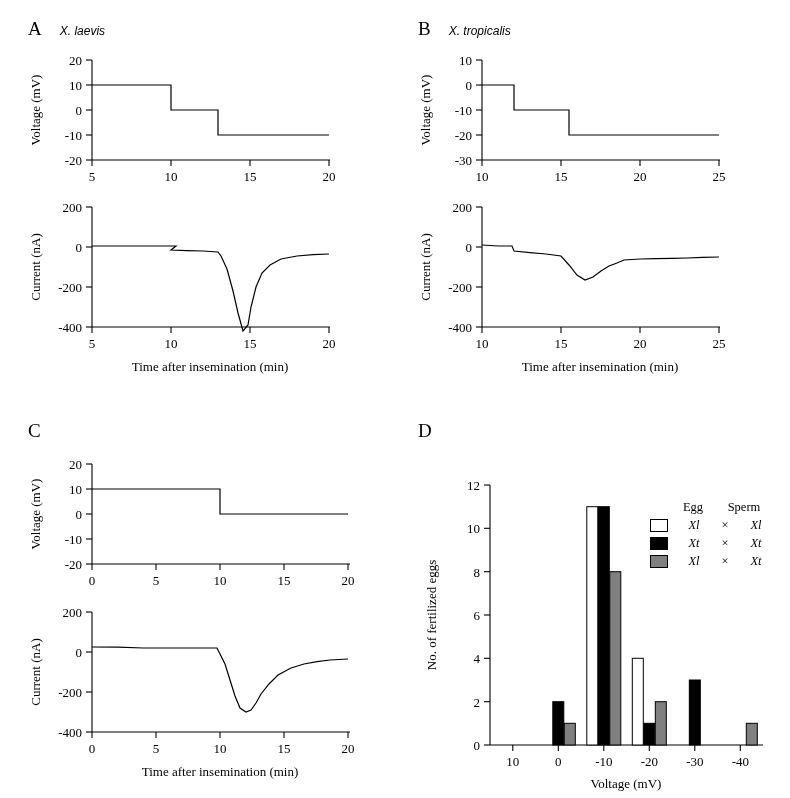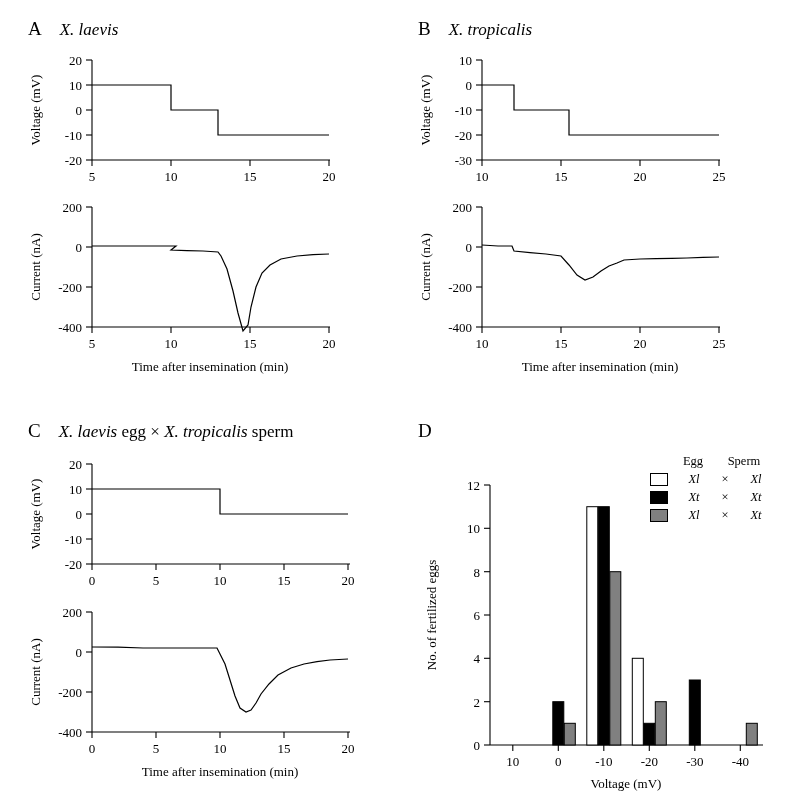--- a/index.html
+++ b/index.html
@@ -1,19 +1,19 @@
 <!DOCTYPE html>
 <html><head>
 <meta charset="utf-8">
 <style>
   html,body{margin:0;padding:0;background:#ffffff;}
   body{width:790px;height:798px;position:relative;font-family:"Liberation Serif",serif;color:#000;}
   .panel{position:absolute;}
   .panel-letter{font-size:19px;font-family:"Liberation Serif",serif;}
-  .panel-title{font-size:17px;font-family:Liberation Serif, serif;}
+  .panel-title{font-size:12px;font-family:Liberation Sans, sans-serif;}
   .it{font-style:italic;}
   svg{display:block;}
   text{font-family:"Liberation Serif",serif;}
   .axlabel{font-size:13px;}
   .ticklabel{font-size:13px;}
   .legend-txt{font-size:12.5px;}
 </style>
 </head>
 <body>
 
@@ -166,23 +166,20 @@
     <text x="309" y="153">25</text>
   </g>
   <polyline fill="none" stroke="#000" stroke-width="1.2" points="72,50 88,51 102,51 104,56 120,57.6 136,59 151,61 159,70 167,80 175,85 183,82 191,76 199,71 207,68 214,65 230,64 246,63.6 262,63.4 277,63 293,62.4 309,62"></polyline>
   <text x="20" y="72" class="axlabel" text-anchor="middle" transform="rotate(-90 20 72)">Current (nA)</text>
   <text x="190" y="176" class="axlabel" text-anchor="middle">Time after insemination (min)</text>
 </svg>
 
 <div class="panel" style="left:28px;top:420px;">
   <div style="display:flex;align-items:baseline;gap:18px;">
     <span class="panel-letter">C</span>
-    <span class="panel-title">
-      <span class="it">X. laevis</span><span> egg  ×  </span><span class="it">X. tropicalis</span><span> sperm</span>
-    </span>
   </div>
 </div>
 
 <svg width="360" height="140" style="position:absolute;left:20px;top:452px;">
   <line x1="72" y1="12" x2="72" y2="112" stroke="#000" stroke-width="1.1"></line>
   <line x1="72" y1="112" x2="330" y2="112" stroke="#000" stroke-width="1.1"></line>
   <g stroke="#000" stroke-width="1.1">
     <line x1="66" y1="12" x2="72" y2="12"></line>
       <line x1="66" y1="37" x2="72" y2="37"></line>
     <line x1="66" y1="62" x2="72" y2="62"></line>
@@ -308,21 +305,21 @@
   <rect x="237.3" y="246.7" width="11" height="43.3" fill="#808080" stroke="#000" stroke-width="1"></rect>
 
   <rect x="271.3" y="225" width="11" height="65" fill="#000000" stroke="#000" stroke-width="1"></rect>
 
   <rect x="328.3" y="268.3" width="11" height="21.7" fill="#808080" stroke="#000" stroke-width="1"></rect>
 
   <text x="18" y="160" class="axlabel" text-anchor="middle" transform="rotate(-90 18 160)">No. of fertilized eggs</text>
   <text x="208" y="333" class="axlabel" text-anchor="middle">Voltage (mV)</text>
 </svg>
 
-<div style="position:absolute;left:650px;top:454px;width:135px;">
+<div style="position:absolute;left:650px;top:500px;width:135px;">
   <div style="display:flex;gap:10px;margin-left:24px;">
     <span class="legend-txt" style="width:38px;text-align:center;">Egg</span>
     <span class="legend-txt" style="width:44px;text-align:center;">Sperm</span>
   </div>
   <div style="display:flex;align-items:center;gap:10px;margin-top:3px;">
     <span style="display:inline-block;width:16px;height:11px;background:#ffffff;border:1px solid #000;"></span>
     <span class="legend-txt it" style="width:32px;text-align:center;">Xl</span>
     <span class="legend-txt" style="width:10px;text-align:center;">×</span>
     <span class="legend-txt it" style="width:32px;text-align:center;">Xl</span>
   </div>

